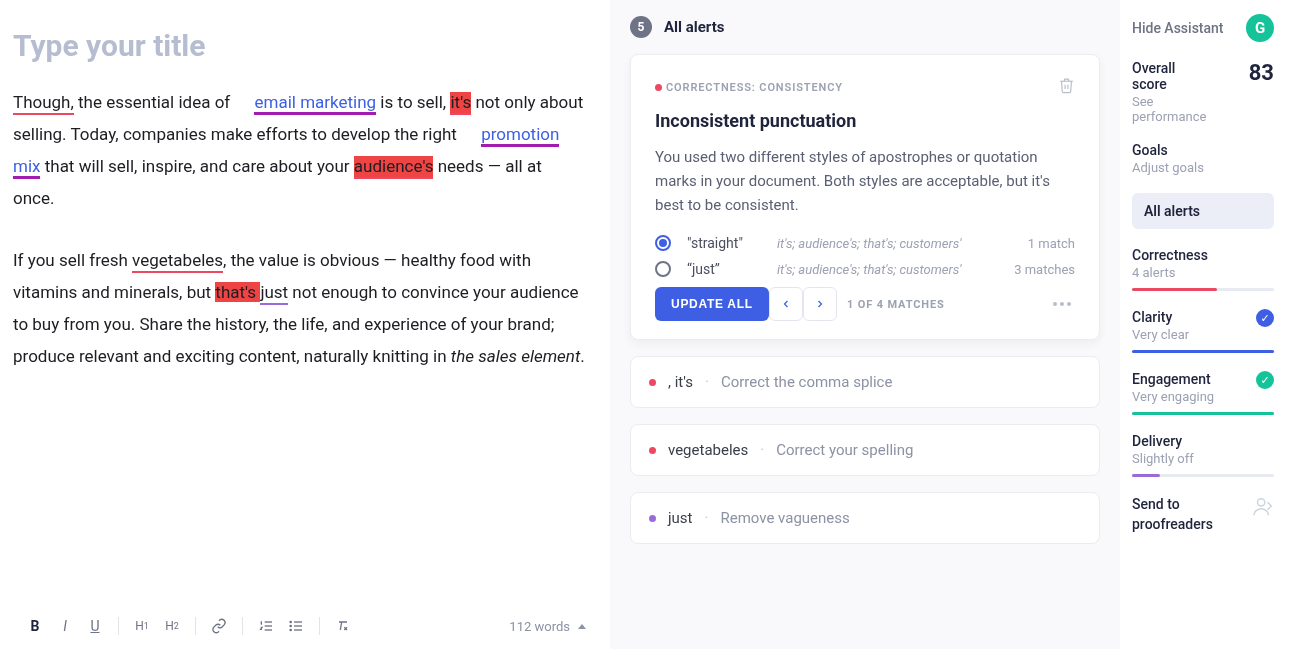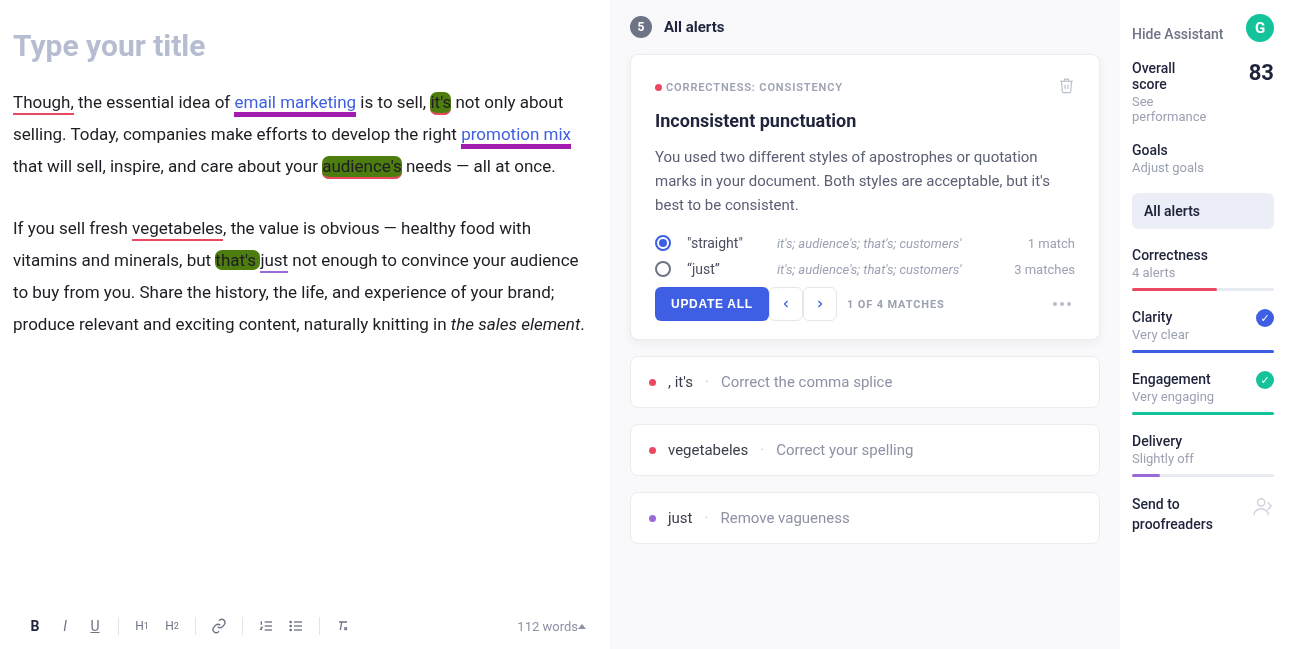--- a/index.html
+++ b/index.html
@@ -28,22 +28,22 @@
   }
   .editor-body {
     font-size: 17px;
     line-height: 1.88;
     color: #1d1d23;
   }
   .editor-body p { margin-bottom: 30px; }
   .editor-body p:last-child { margin-bottom: 0; }
   .ul-red { border-bottom: 2px solid #eb4962; padding-bottom: 1px; }
   .ul-purple { border-bottom: 2px solid #9a6bd8; padding-bottom: 1px; }
-  .hl-pink { background: #4d7c0f; border-radius: 7px; }
-  .link { color: #3e5fe4; border-bottom: 5px solid #a21caf; }
+  .hl-pink { background: #ef4444; }
+  .link { color: #3e5fe4; border-bottom: 3px solid #a21caf; margin-left: 20px; }
   .ital { font-style: italic; }
   .toolbar {
     position: absolute;
     bottom: 12px;
     left: 24px;
     right: 24px;
     display: flex;
     align-items: center;
     gap: 8px;
     color: #aeb3c2;
@@ -55,21 +55,21 @@
     cursor: pointer;
     color: #6e7385;
   }
   .tb-sep {
     width: 1px; height: 18px; background: #e2e4ea; margin: 0 4px;
   }
   .word-count {
     margin-left: auto;
     color: #8d92a4;
     font-size: 13px;
-    display: flex; align-items: center; gap: 0;
+    display: flex; align-items: center; gap: 8px;
   }
   .tri-up {
     width: 0; height: 0;
     border-left: 4px solid transparent;
     border-right: 4px solid transparent;
     border-bottom: 5px solid #8d92a4;
   }
 
   
   .alerts-col {
@@ -176,21 +176,21 @@
   
   .sidebar-col {
     flex: 1;
     padding: 14px 16px 0 12px;
     display: flex;
     flex-direction: column;
     gap: 18px;
     font-size: 14px;
   }
   .sb-top {
-    display: flex; align-items: flex-end; justify-content: space-between;
+    display: flex; align-items: center; justify-content: space-between;
   }
   .brand-circle {
     width: 28px; height: 28px; border-radius: 50%; background: #15c39a;
     display:inline-flex; align-items:center; justify-content:center;
     color:#fff; font-weight:700; font-size:15px;
   }
   .sb-score-row {
     display:flex; align-items:flex-start; justify-content:space-between;
   }
   .sb-label { color:#1f243c; font-weight:500; }

